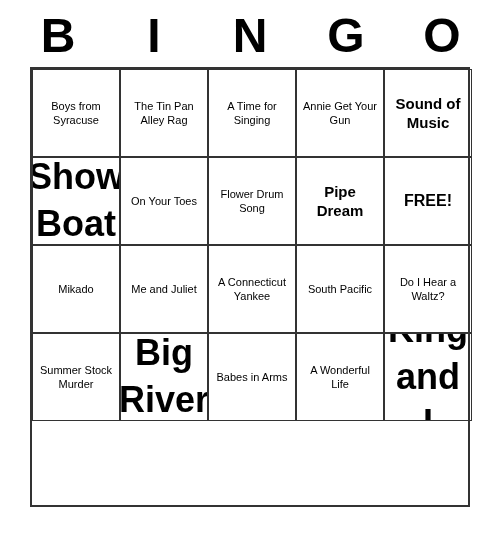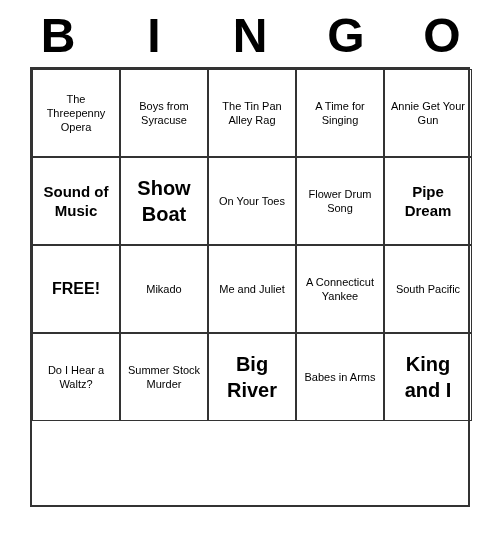--- a/index.html
+++ b/index.html
@@ -39,21 +39,21 @@
       display: flex;
       align-items: center;
       justify-content: center;
       text-align: center;
       padding: 3px;
       font-size: 11px;
       line-height: 1.3;
       overflow: hidden;
     }
     .bingo-cell.xlarge {
-      font-size: 20px;
+      font-size: 36px;
       font-weight: bold;
     }
     .bingo-cell.medium {
       font-size: 15px;
       font-weight: bold;
     }
     .bingo-cell.free {
       font-size: 16px;
       font-weight: bold;
     }
@@ -63,33 +63,33 @@
 
 <div id="bingo-header">
 <div class="bingo-letter">B</div>
     <div class="bingo-letter">I</div>
     <div class="bingo-letter">N</div>
     <div class="bingo-letter">G</div>
     <div class="bingo-letter">O</div>
   </div>
 
 <div id="bingo-grid">
-<div class="bingo-cell">The Threepenny Opera</div>
     <div class="bingo-cell">Boys from Syracuse</div>
     <div class="bingo-cell">The Tin Pan Alley Rag</div>
     <div class="bingo-cell">A Time for Singing</div>
     <div class="bingo-cell">Annie Get Your Gun</div>
     <div class="bingo-cell medium">Sound of Music</div>
     <div class="bingo-cell xlarge">Show Boat</div>
     <div class="bingo-cell">On Your Toes</div>
     <div class="bingo-cell">Flower Drum Song</div>
     <div class="bingo-cell medium">Pipe Dream</div>
     <div class="bingo-cell free">FREE!</div>
     <div class="bingo-cell">Mikado</div>
     <div class="bingo-cell">Me and Juliet</div>
     <div class="bingo-cell">A Connecticut Yankee</div>
     <div class="bingo-cell">South Pacific</div>
     <div class="bingo-cell">Do I Hear a Waltz?</div>
     <div class="bingo-cell">Summer Stock Murder</div>
     <div class="bingo-cell xlarge">Big River</div>
     <div class="bingo-cell">Babes in Arms</div>
+    <div class="bingo-cell">A Wonderful Life</div>
     <div class="bingo-cell xlarge">King and I</div>
   </div>
 
 </body></html>

